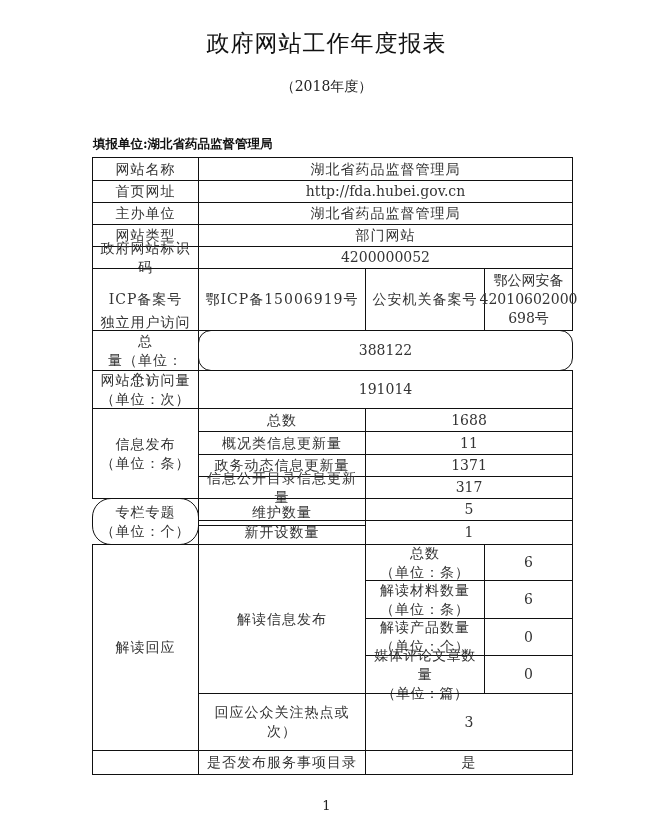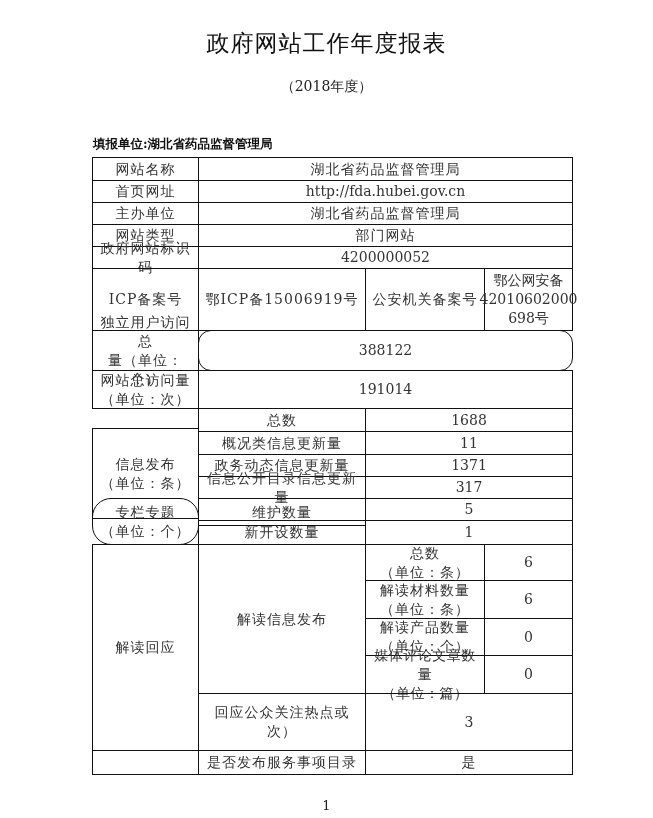--- a/index.html
+++ b/index.html
@@ -54,21 +54,21 @@
     <span>量（单位：个）</span>
   </div>
   <div class="cell" style="left:198px;top:330px;width:375px;height:41px;letter-spacing:0;border-radius:13px;">388122</div>
 
   <div class="cell" style="left:92px;top:370px;width:107px;height:39px;flex-direction:column;">
     <span>网站总访问量</span>
     <span>（单位：次）</span>
   </div>
   <div class="cell" style="left:198px;top:370px;width:375px;height:39px;letter-spacing:0;">191014</div>
 
-  <div class="cell" style="left:92px;top:408px;width:107px;height:91px;flex-direction:column;margin-top:20px;">
+  <div class="cell" style="left:92px;top:408px;width:107px;height:91px;flex-direction:column;">
     <span>信息发布</span>
     <span>（单位：条）</span>
   </div>
   <div class="cell" style="left:198px;top:408px;width:168px;height:24px;">总数</div>
   <div class="cell" style="left:365px;top:408px;width:208px;height:24px;letter-spacing:0;">1688</div>
   <div class="cell" style="left:198px;top:431px;width:168px;height:24px;">概况类信息更新量</div>
   <div class="cell" style="left:365px;top:431px;width:208px;height:24px;letter-spacing:0;">11</div>
   <div class="cell" style="left:198px;top:454px;width:168px;height:23px;">政务动态信息更新量</div>
   <div class="cell" style="left:365px;top:454px;width:208px;height:23px;letter-spacing:0;">1371</div>
   <div class="cell" style="left:198px;top:476px;width:168px;height:23px;">信息公开目录信息更新量</div>

